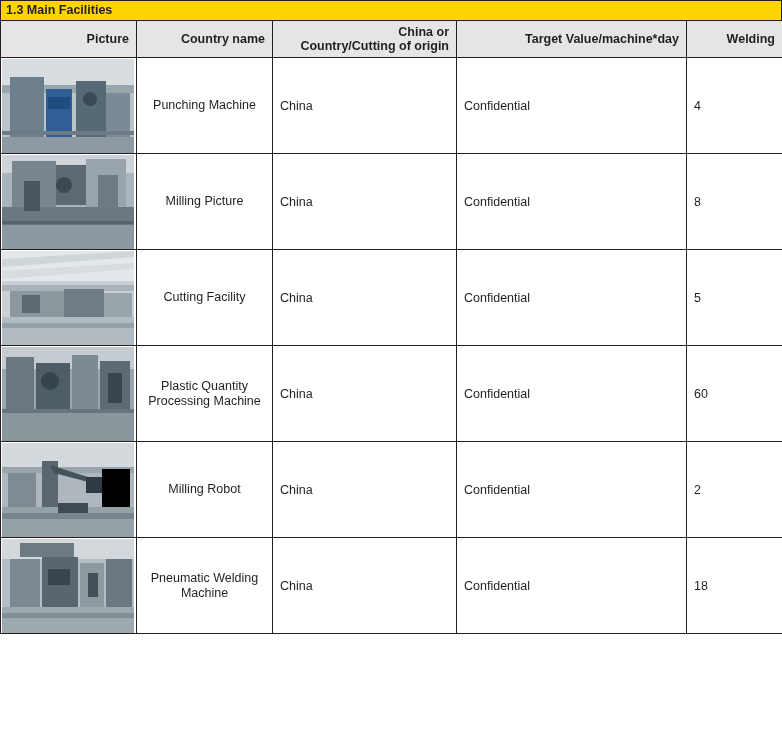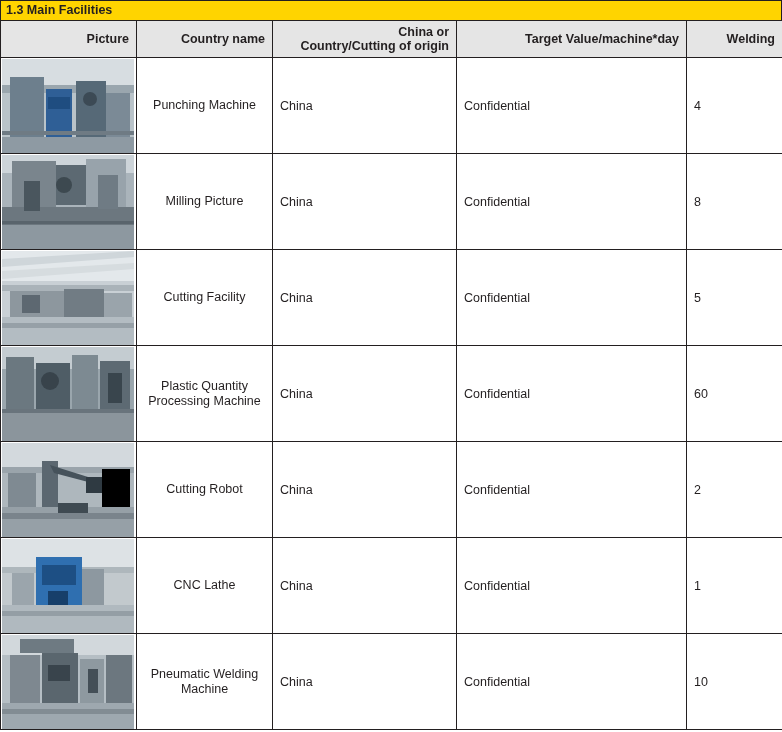--- a/index.html
+++ b/index.html
@@ -218,48 +218,26 @@
               <path d="M48 22 L86 34 L90 40 L52 30 Z" fill="#46525b"></path>
               <rect x="84" y="34" width="18" height="16" fill="#2f3a42"></rect>
               <rect x="100" y="26" width="28" height="40" fill="#8893
 9b"></rect>
               <rect x="0" y="64" width="132" height="30" fill="#96a0a7"></rect>
               <rect x="0" y="70" width="132" height="6" fill="#7a848c"></rect>
               <rect x="56" y="60" width="30" height="10" fill="#3f4a52"></rect>
             </svg>
           </div>
         </td>
-        <td class="name-cell">Cutting Robot</td>
+        <td class="name-cell">Milling Robot</td>
         <td>China</td>
         <td>Confidential</td>
         <td class="qty-cell">2</td>
       </tr>
 
-      <tr>
-        <td class="pic-cell">
-          <div class="photo">
-            <svg width="132" height="94" viewBox="0 0 132 94" xmlns="http://www.w3.org/2000/svg">
-              <rect width="132" height="94" fill="#c2c9cd"></rect>
-              <rect x="0" y="0" width="132" height="28" fill="#dde2e5"></rect>
-              <rect x="0" y="28" width="132" height="6" fill="#aeb7bc"></rect>
-              <rect x="34" y="18" width="46" height="48" fill="#2f6fb0"></rect>
-              <rect x="40" y="26" width="34" height="20" fill="#1d4f84"></rect>
-              <rect x="80" y="30" width="22" height="36" fill="#8d98a0"></rect>
-              <rect x="10" y="34" width="22" height="32" fill="#9ba5ac"></rect>
-              <rect x="0" y="66" width="132" height="28" fill="#b0b9bf"></rect>
-              <rect x="0" y="72" width="132" height="5" fill="#949ea5"></rect>
-              <rect x="46" y="52" width="20" height="14" fill="#173f6a"></rect>
-            </svg>
-          </div>
-        </td>
-        <td class="name-cell">CNC Lathe</td>
-        <td>China</td>
-        <td>Confidential</td>
-        <td class="qty-cell">1</td>
-      </tr>
 
       <tr>
         <td class="pic-cell">
           <div class="photo">
             <svg width="132" height="94" viewBox="0 0 132 94" xmlns="http://www.w3.org/2000/svg">
               <rect width="132" height="94" fill="#b5bec4"></rect>
               <rect x="0" y="0" width="132" height="20" fill="#d2d8dc"></rect>
               <rect x="18" y="4" width="54" height="14" fill="#6e7a82"></rect>
               <rect x="8" y="20" width="30" height="48" fill="#7e8890"></rect>
               <rect x="40" y="18" width="36" height="50" fill="#5a666e"></rect>
@@ -268,18 +246,18 @@
               <rect x="0" y="68" width="132" height="26" fill="#9ea8af"></rect>
               <rect x="0" y="74" width="132" height="5" fill="#828c93"></rect>
               <rect x="46" y="30" width="22" height="16" fill="#39444c"></rect>
               <rect x="86" y="34" width="10" height="24" fill="#444f57"></rect>
             </svg>
           </div>
         </td>
         <td class="name-cell">Pneumatic Welding Machine</td>
         <td>China</td>
         <td>Confidential</td>
-        <td class="qty-cell">10</td>
+        <td class="qty-cell">18</td>
       </tr>
 
     </tbody>
   </table>
 </div>
 
 </body></html>

